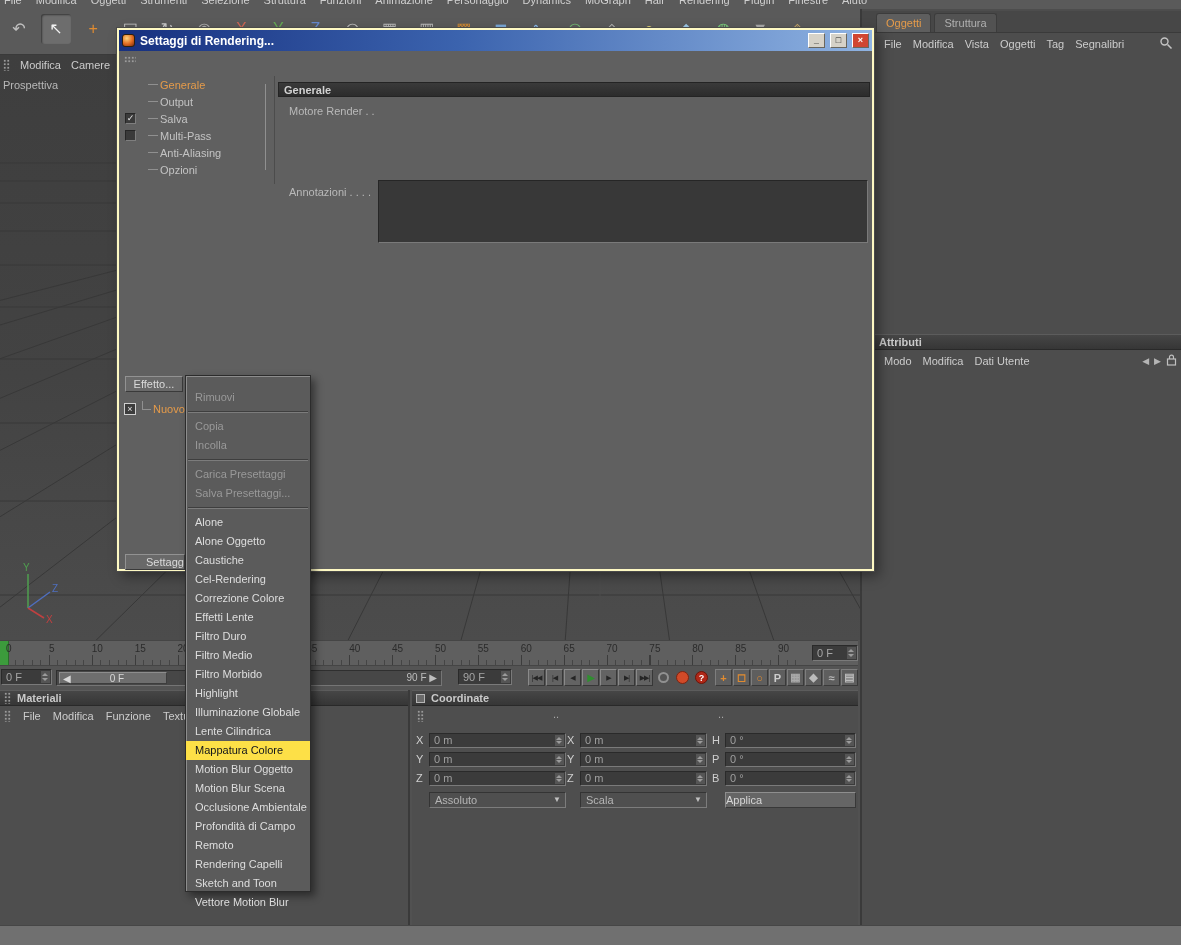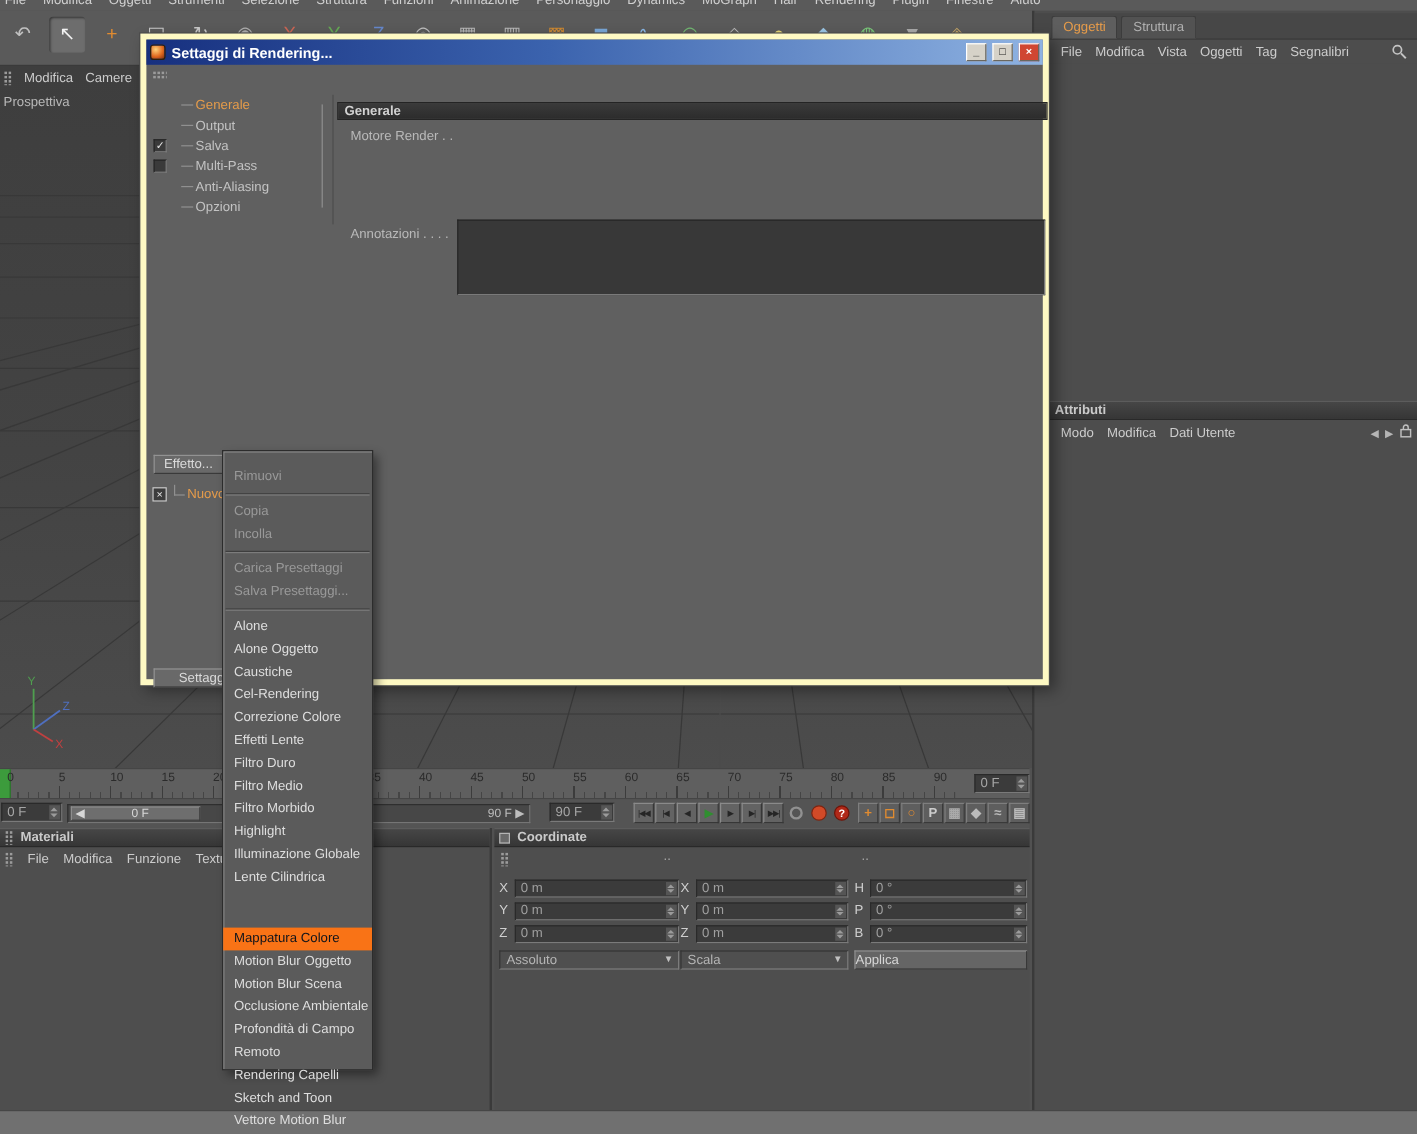--- a/index.html
+++ b/index.html
@@ -87,30 +87,30 @@
   
   #coords { position:absolute; left:412px; top:690px; width:446px; height:235px; background:#4e4e4e; }
   #coords .panel-header .picon { width:9px; height:9px; border:1px solid #b5b5b5; background:#6a6a6a; }
   #coord-hints { position:absolute; left:0; top:18px; width:100%; height:16px; }
   #coord-hints .grip { position:absolute; left:5px; top:2px; }
   .hintdots { position:absolute; top:0; color:#a8a8a8; }
   .coord-col { position:absolute; top:42px; }
   .crow { display:flex; align-items:center; height:16px; margin-bottom:3px; }
   .clbl { width:13px; color:#cfcfcf; font-size:11px; }
   .cfield { flex:1; height:15px; background:#3b3b3b; border:1px solid; border-color:#2a2a2a #7a7a7a #7a7a7a #2a2a2a; color:#9f9f9f; padding:0 12px 0 4px; position:relative; line-height:13px; }
-  .cbottom { margin-top:6px; }
+  .cbottom { margin-left:13px; margin-top:6px; }
   .cdrop { height:16px; background:#4f4f4f; border:1px solid; border-color:#343434 #7c7c7c #7c7c7c #343434; color:#b5b5b5; padding:1px 4px 0 5px; position:relative; }
   .cdrop .arr { position:absolute; right:4px; top:2px; font-size:8px; color:#c0c0c0; }
   .cbtn { height:16px; background:#656565; border:1px solid; border-color:#8e8e8e #383838 #383838 #8e8e8e; color:#d6d6d6; padding-top:1px; }
 
   
   #statusbar { position:absolute; left:0; top:925px; width:1181px; height:20px; background:#707070; border-top:1px solid #464646; }
 
   
-  #dialog { position:absolute; left:117px; top:28px; width:757px; height:543px; background:#606060; border:5px solid #fef9c3; box-shadow:0 0 0 1px #4a4a4a, 5px 5px 12px rgba(0,0,0,.4); z-index:10; }
+  #dialog { position:absolute; left:117px; top:28px; width:757px; height:543px; background:#606060; border:2px solid #fef9c3; box-shadow:0 0 0 1px #4a4a4a, 5px 5px 12px rgba(0,0,0,.4); z-index:10; }
   #dlg-title { position:absolute; left:0; top:0; width:100%; height:21px; background:linear-gradient(90deg,#17307f 0%,#3b63ae 45%,#8fb3e2 100%); display:flex; align-items:center; padding:0 3px; gap:5px; }
   #dlg-icon { width:13px; height:13px; border-radius:3px; background:radial-gradient(circle at 35% 30%,#ffd27a,#e06a20 55%,#7c2c0e); border:1px solid #30200a; }
   #dlg-title .ttl { color:#ffffff; font-weight:bold; font-size:12px; flex:1; }
   .winbtn { width:17px; height:15px; background:#d6d2c8; border:1px solid; border-color:#ffffff #6a675f #6a675f #ffffff; color:#1a1a1a; font-size:9px; line-height:13px; text-align:center; font-weight:bold; }
   .winbtn.close { background:#d04632; color:#ffffff; }
   #dlg-grip { position:absolute; left:5px; top:26px; }
   #dlg-tree { position:absolute; left:0; top:46px; width:156px; border-right:1px solid #4c4c4c; padding-bottom:6px; }
   #tree-vline { position:absolute; left:146px; top:54px; width:1px; height:86px; background:#909090; z-index:0; }
   .tree-row { display:flex; align-items:center; height:17px; position:relative; z-index:1; }
   .tree-row .cb { width:11px; height:11px; margin-left:6px; background:#3a3a3a; border:1px solid; border-color:#262626 #7e7e7e #7e7e7e #262626; visibility:hidden; color:#e6e6e6; font-size:9px; line-height:9px; text-align:center; }
@@ -133,21 +133,21 @@
   #settaggi-btn { left:6px; top:524px; width:60px; height:16px; text-align:center; padding-left:20px; }
   #nuovo-row { position:absolute; left:5px; top:371px; display:flex; align-items:center; }
   #nuovo-cb { width:12px; height:12px; background:#3c3c3c; border:1px solid #cfcfcf; color:#e0e0e0; font-size:9px; line-height:10px; text-align:center; }
   #nuovo-elbow { width:9px; height:9px; border-left:1px solid #909090; border-bottom:1px solid #909090; margin:0 2px 6px 6px; }
   #nuovo-label { color:#e59b4a; }
 
   
   #effect-menu { position:absolute; left:185px; top:375px; width:126px; height:517px; background:#5b5b5b; border:1px solid #2c2c2c; box-shadow:inset 1px 1px 0 #8d8d8d, 4px 4px 8px rgba(0,0,0,.45); z-index:30; padding-top:12px; }
   .menu-row { height:19px; line-height:19px; padding-left:9px; color:#dedede; white-space:nowrap; }
   .menu-row.disabled { color:#999999; }
-  .menu-row.highlighted { background:#f97316; color:#10141c;margin-top:32px; }
+  .menu-row.highlighted { background:#fde047; color:#10141c; }
   .menu-row.sep { height:0; line-height:0; border-top:1px solid #3e3e3e; border-bottom:1px solid #7c7c7c; margin:4px 2px; padding:0; }
 </style>
 </head>
 <body>
 
 <div id="root">
 
   <div id="menubar">
     <div class="inner">
       

